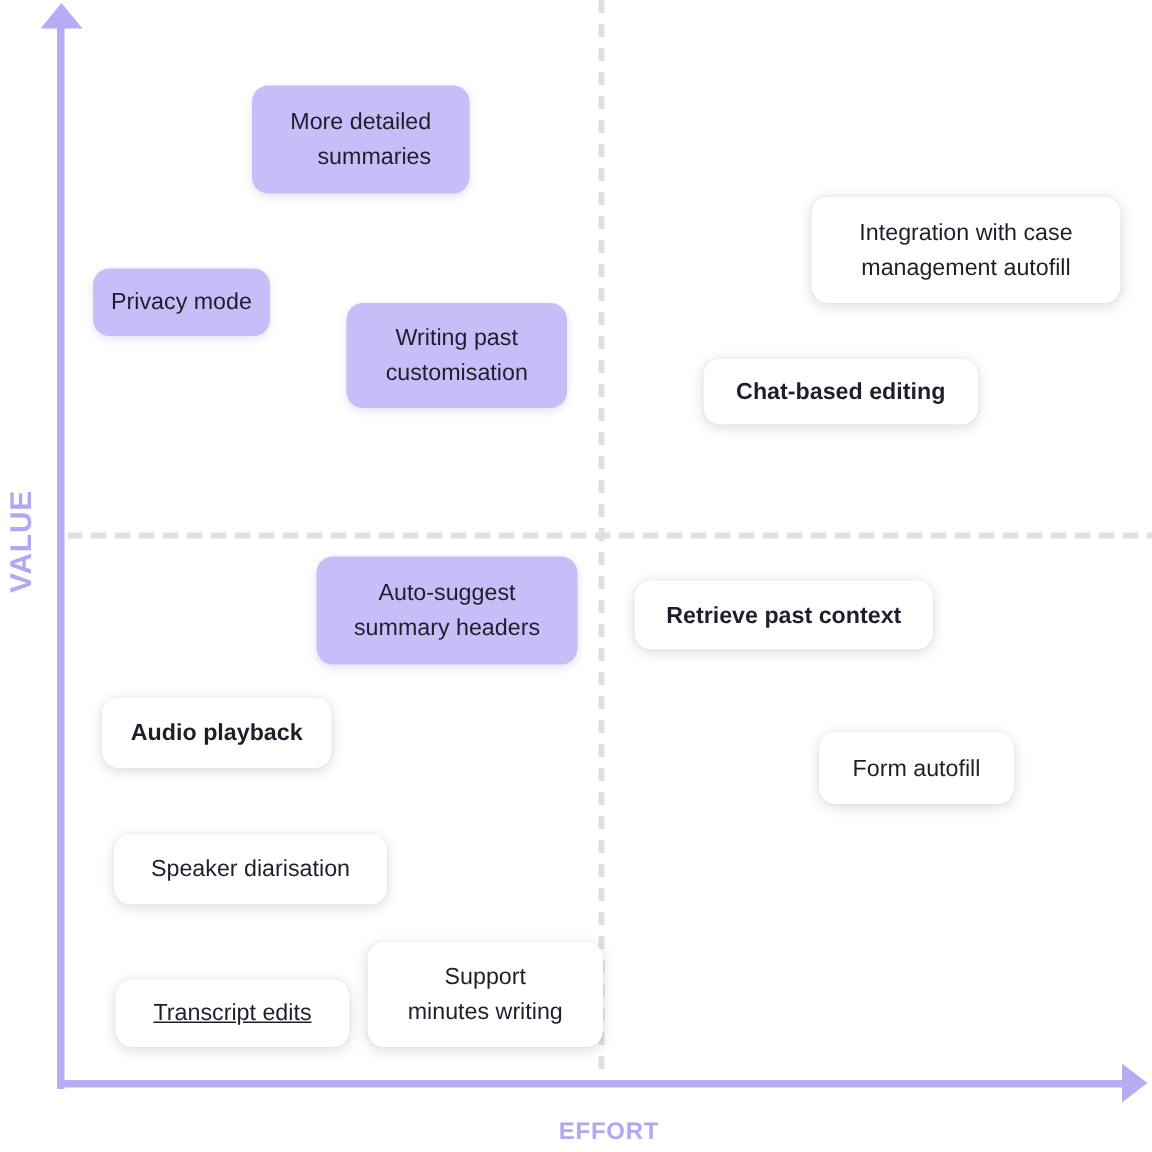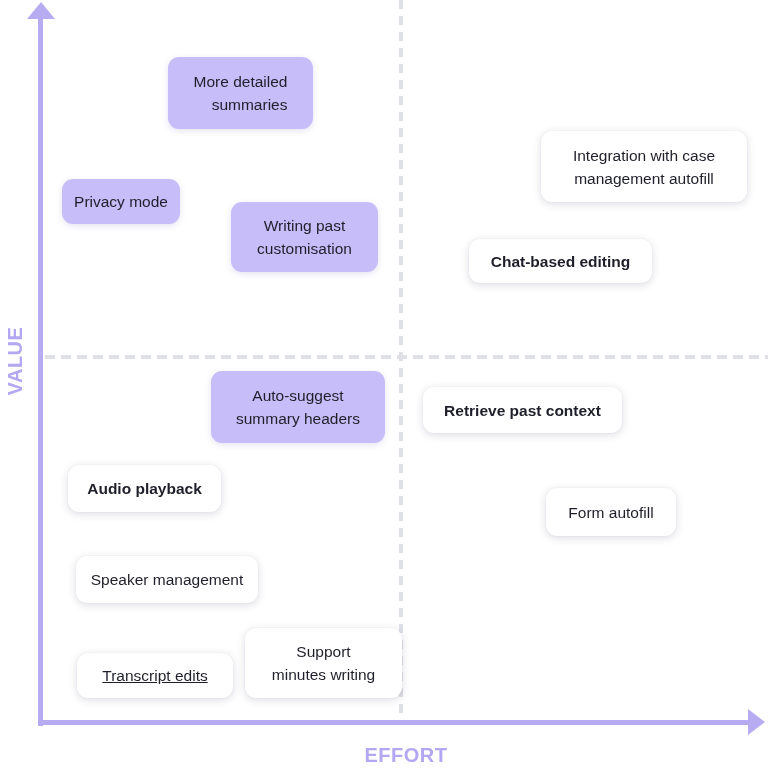--- a/index.html
+++ b/index.html
@@ -90,21 +90,21 @@
     letter-spacing: 0.5px;
     white-space: nowrap;
     z-index: 1;
   }
   .xlabel {
     position: absolute;
     left: 406px;
     top: 755px;
     transform: translate(-50%, -50%);
     color: var(--axis-label);
-    font-size: 20px;
+    font-size: 16px;
     font-weight: 800;
     letter-spacing: 0.5px;
     white-space: nowrap;
     z-index: 1;
   }
 
   
   .card {
     position: absolute;
     display: flex;
@@ -152,18 +152,18 @@
       <div class="card purple" style="left: 231px; top: 202px; width: 147px; height: 70px;">Writing past
 customisation</div>
       <div class="card purple" style="left: 211px; top: 325px; width: 174px; height: 72px; margin-top: 46px;">Auto-suggest
 summary headers</div>
       <div class="card white" style="left: 541px; top: 131px; width: 206px; height: 71px;">Integration with case
 management autofill</div>
       <div class="card white" style="left: 469px; top: 239px; width: 183px; height: 44px; font-weight: bold;">Chat-based editing</div>
       <div class="card white" style="left: 423px; top: 387px; width: 199px; height: 46px; font-weight: bold;">Retrieve past context</div>
       <div class="card white" style="left: 68px; top: 465px; width: 153px; height: 47px; font-weight: bold;">Audio playback</div>
       <div class="card white" style="left: 546px; top: 488px; width: 130px; height: 48px;">Form autofill</div>
-      <div class="card white" style="left: 76px; top: 556px; width: 182px; height: 47px;">Speaker management</div>
+      <div class="card white" style="left: 76px; top: 556px; width: 182px; height: 47px;">Speaker diarisation</div>
       <div class="card white" style="left: 77px; top: 653px; width: 156px; height: 45px; text-decoration: underline;">Transcript edits</div>
       <div class="card white" style="left: 245px; top: 628px; width: 157px; height: 70px;">Support
 minutes writing</div>
     </div>
 </div>
 
 </body></html>

